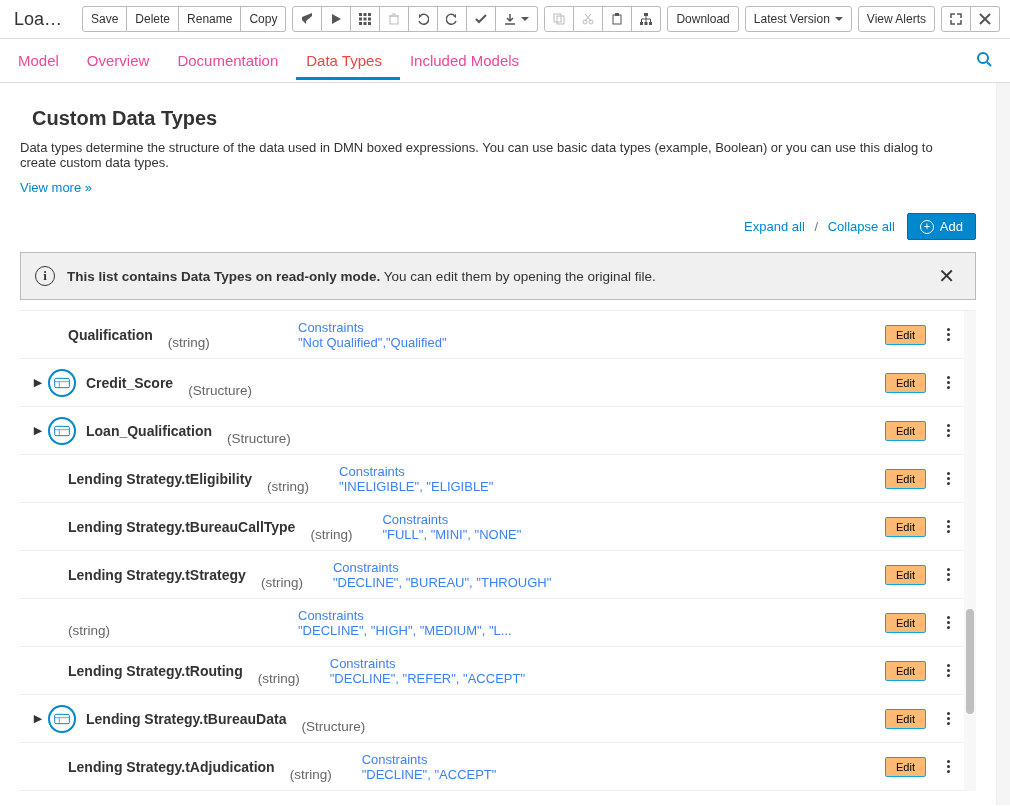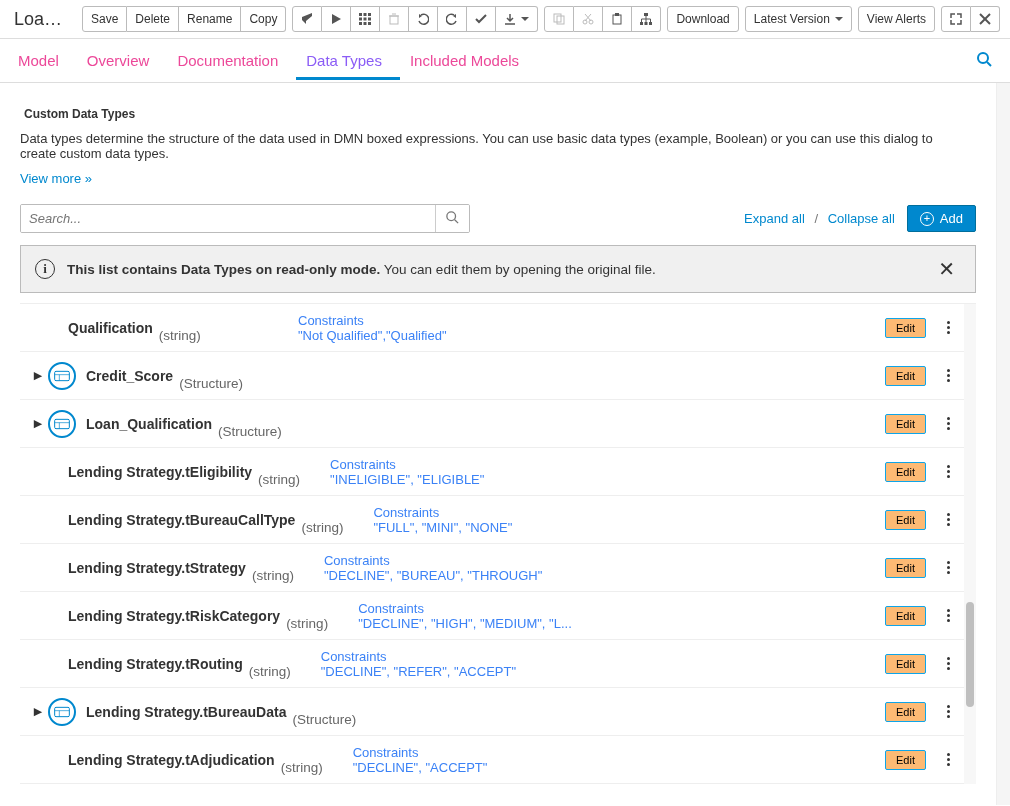--- a/index.html
+++ b/index.html
@@ -69,21 +69,21 @@
     padding: 0 8px;
     height: 44px;
   }
   .navtab {
     padding: 11px 18px 11px 10px;
     font-size: 15px;
     color: #ec4899;
     cursor: pointer;
   }
   .navtab.active {
-    color: #8b5cf6;
+    color: #ef4444;
     border-bottom: 3px solid #0088ce;
     padding-bottom: 8px;
   }
   .navspacer { flex: 1; }
   .navsearch-icon {
     color: #0088ce;
     font-size: 15px;
     padding: 6px 10px;
     cursor: pointer;
   }
@@ -107,23 +107,23 @@
   }
   .outer-scroll .thumb {
     position: absolute;
     left: 2px; right: 2px;
     top: 0;
     height: 100%;
     background: transparent;
   }
 
   h2.section-title {
-    font-size: 12px;
+    font-size: 20px;
     font-weight: 600;
-    margin: 4px 0 10px 4px;
+    margin: 4px 0 10px 12px;
   }
   p.section-desc {
     font-size: 13px;
     color: #333;
     margin: 0 0 10px 0;
     max-width: 920px;
   }
   a.link { color: #0088ce; text-decoration: none; font-size: 13px; cursor:pointer;}
 
   .controls-row {
@@ -240,21 +240,21 @@
     display:flex;align-items:center;justify-content:center;
     margin-right: 10px;
     flex-shrink:0;
   }
   .struct-icon svg { width:16px; height:12px; }
   .indent-plain { width: 40px; flex-shrink:0;}
   .type-main {
     display:flex;
     align-items:center;
     flex-wrap: wrap;
-    gap: 6px;
+    gap: 15px;
     min-width: 200px;
   }
   .type-name { font-weight: 700; font-size: 14px;}
   .type-kind { color: #666; font-size: 13.5px; margin-top: 15px;}
   .type-constraints {
     margin-left: 30px;
     font-size: 13px;
     color: #3b82f6;
   }
   .type-constraints .label { display:block; }
@@ -422,29 +422,20 @@
 </div>
 
 <div class="content-wrap">
 <div class="content">
 
   <h2 class="section-title">Custom Data Types</h2>
   <p class="section-desc">Data types determine the structure of the data used in DMN boxed expressions. You can use basic data types (example, Boolean) or you can use this dialog to create custom data types.</p>
   <a class="link">View more »</a>
 
   <div class="controls-row">
-    <div class="search-box">
-      <input type="text" placeholder="Search..." style="">
-      <button class="sbtn">
-        <svg width="13" height="13" viewBox="0 0 15 15">
-              <circle cx="6" cy="6" r="5" stroke="#777" fill="none" stroke-width="1.5"></circle>
-              <line x1="10" y1="10" x2="14" y2="14" stroke="#777" stroke-width="1.5"></line>
-            </svg>
-      </button>
-    </div>
     <div class="ctrl-spacer"></div>
     <div class="ctrl-links">
       <a class="link">Expand all</a>
       <span class="sep">/</span>
       <a class="link">Collapse all</a>
     </div>
     <button class="add-btn">
       <span class="plus">+</span>
       <span>Add</span>
     </button>
@@ -570,21 +561,20 @@
           <button class="edit-btn">Edit</button>
           <div class="kebab">
             <span></span>
             <span></span>
             <span></span>
           </div>
         </div>
         <div class="type-row">
           <div class="indent-plain"></div>
           <div class="type-main">
-            <span class="type-name">Lending Strategy.tRiskCategory</span>
             <span class="type-kind">(string)</span>
           </div>
           <div class="type-constraints">
             <span class="label">Constraints</span>
             <span class="val">"DECLINE", "HIGH", "MEDIUM", "L...</span>
           </div>
           <div class="row-flex"></div>
           <button class="edit-btn">Edit</button>
           <div class="kebab">
             <span></span>

